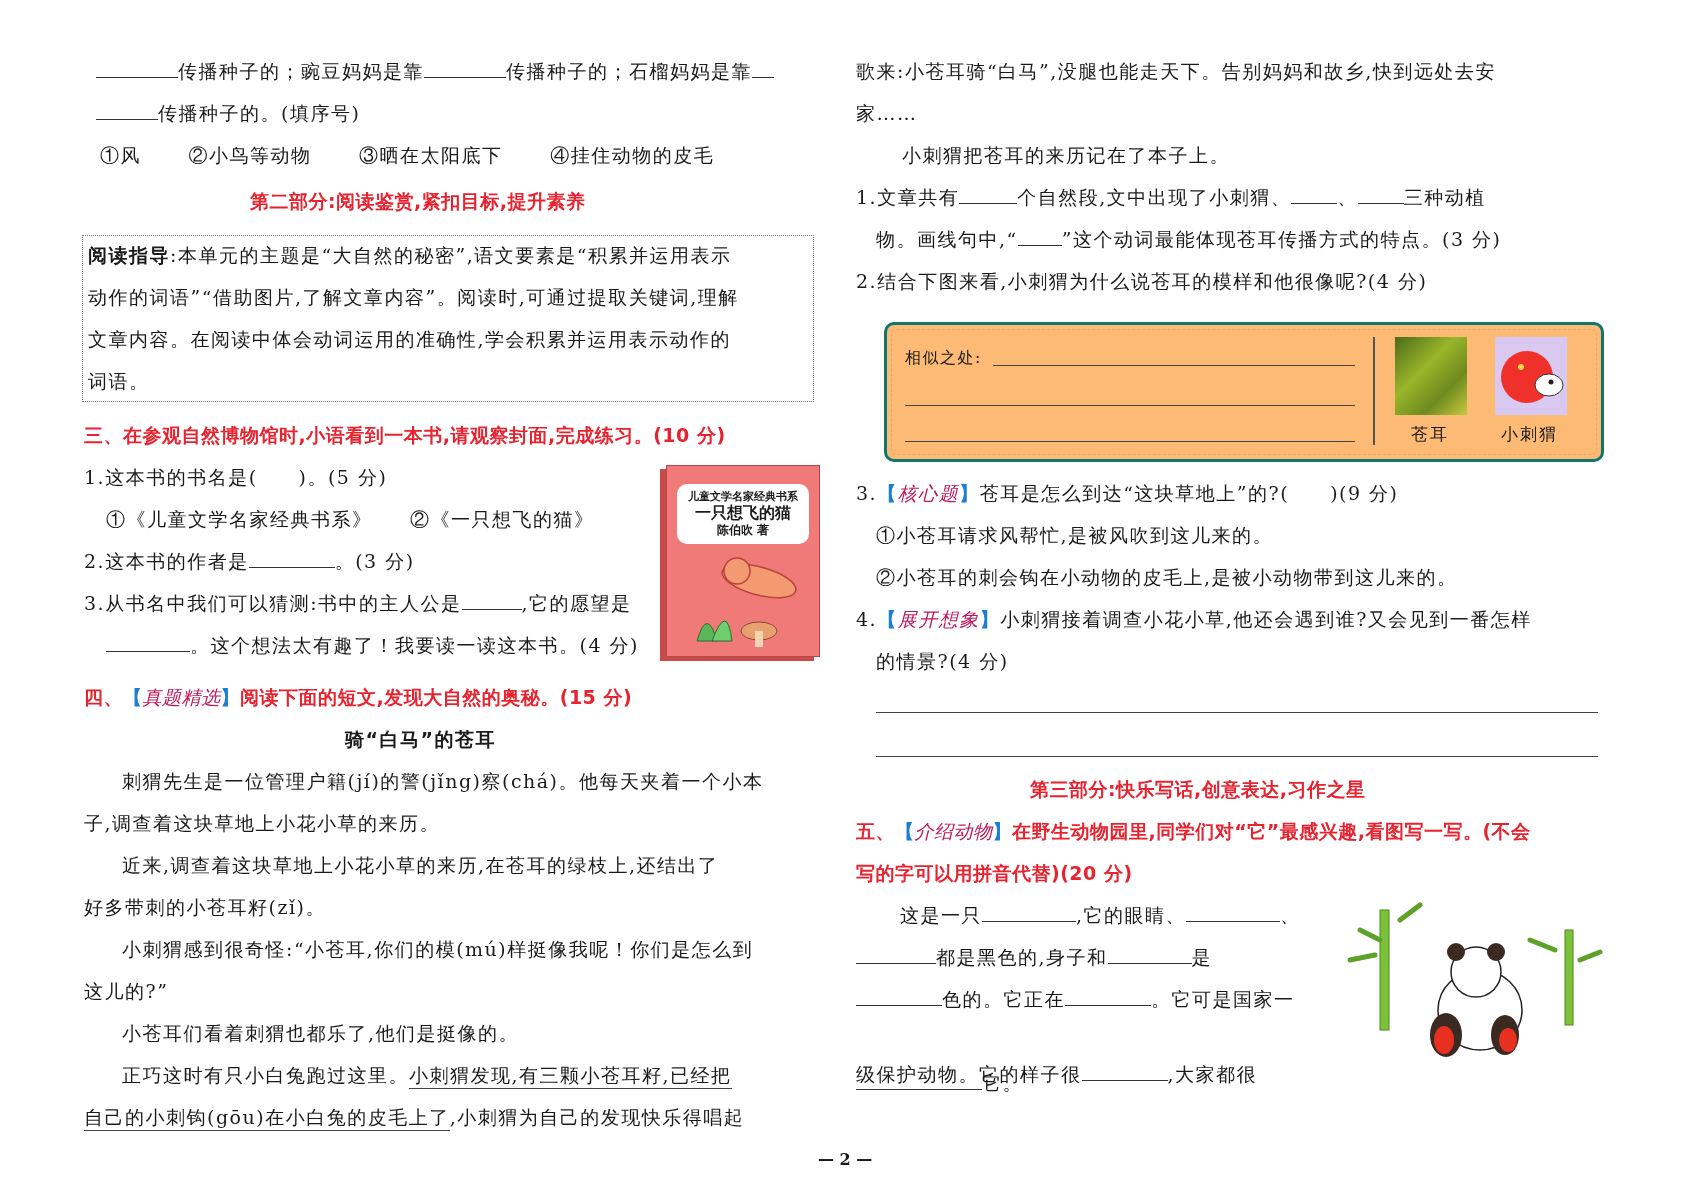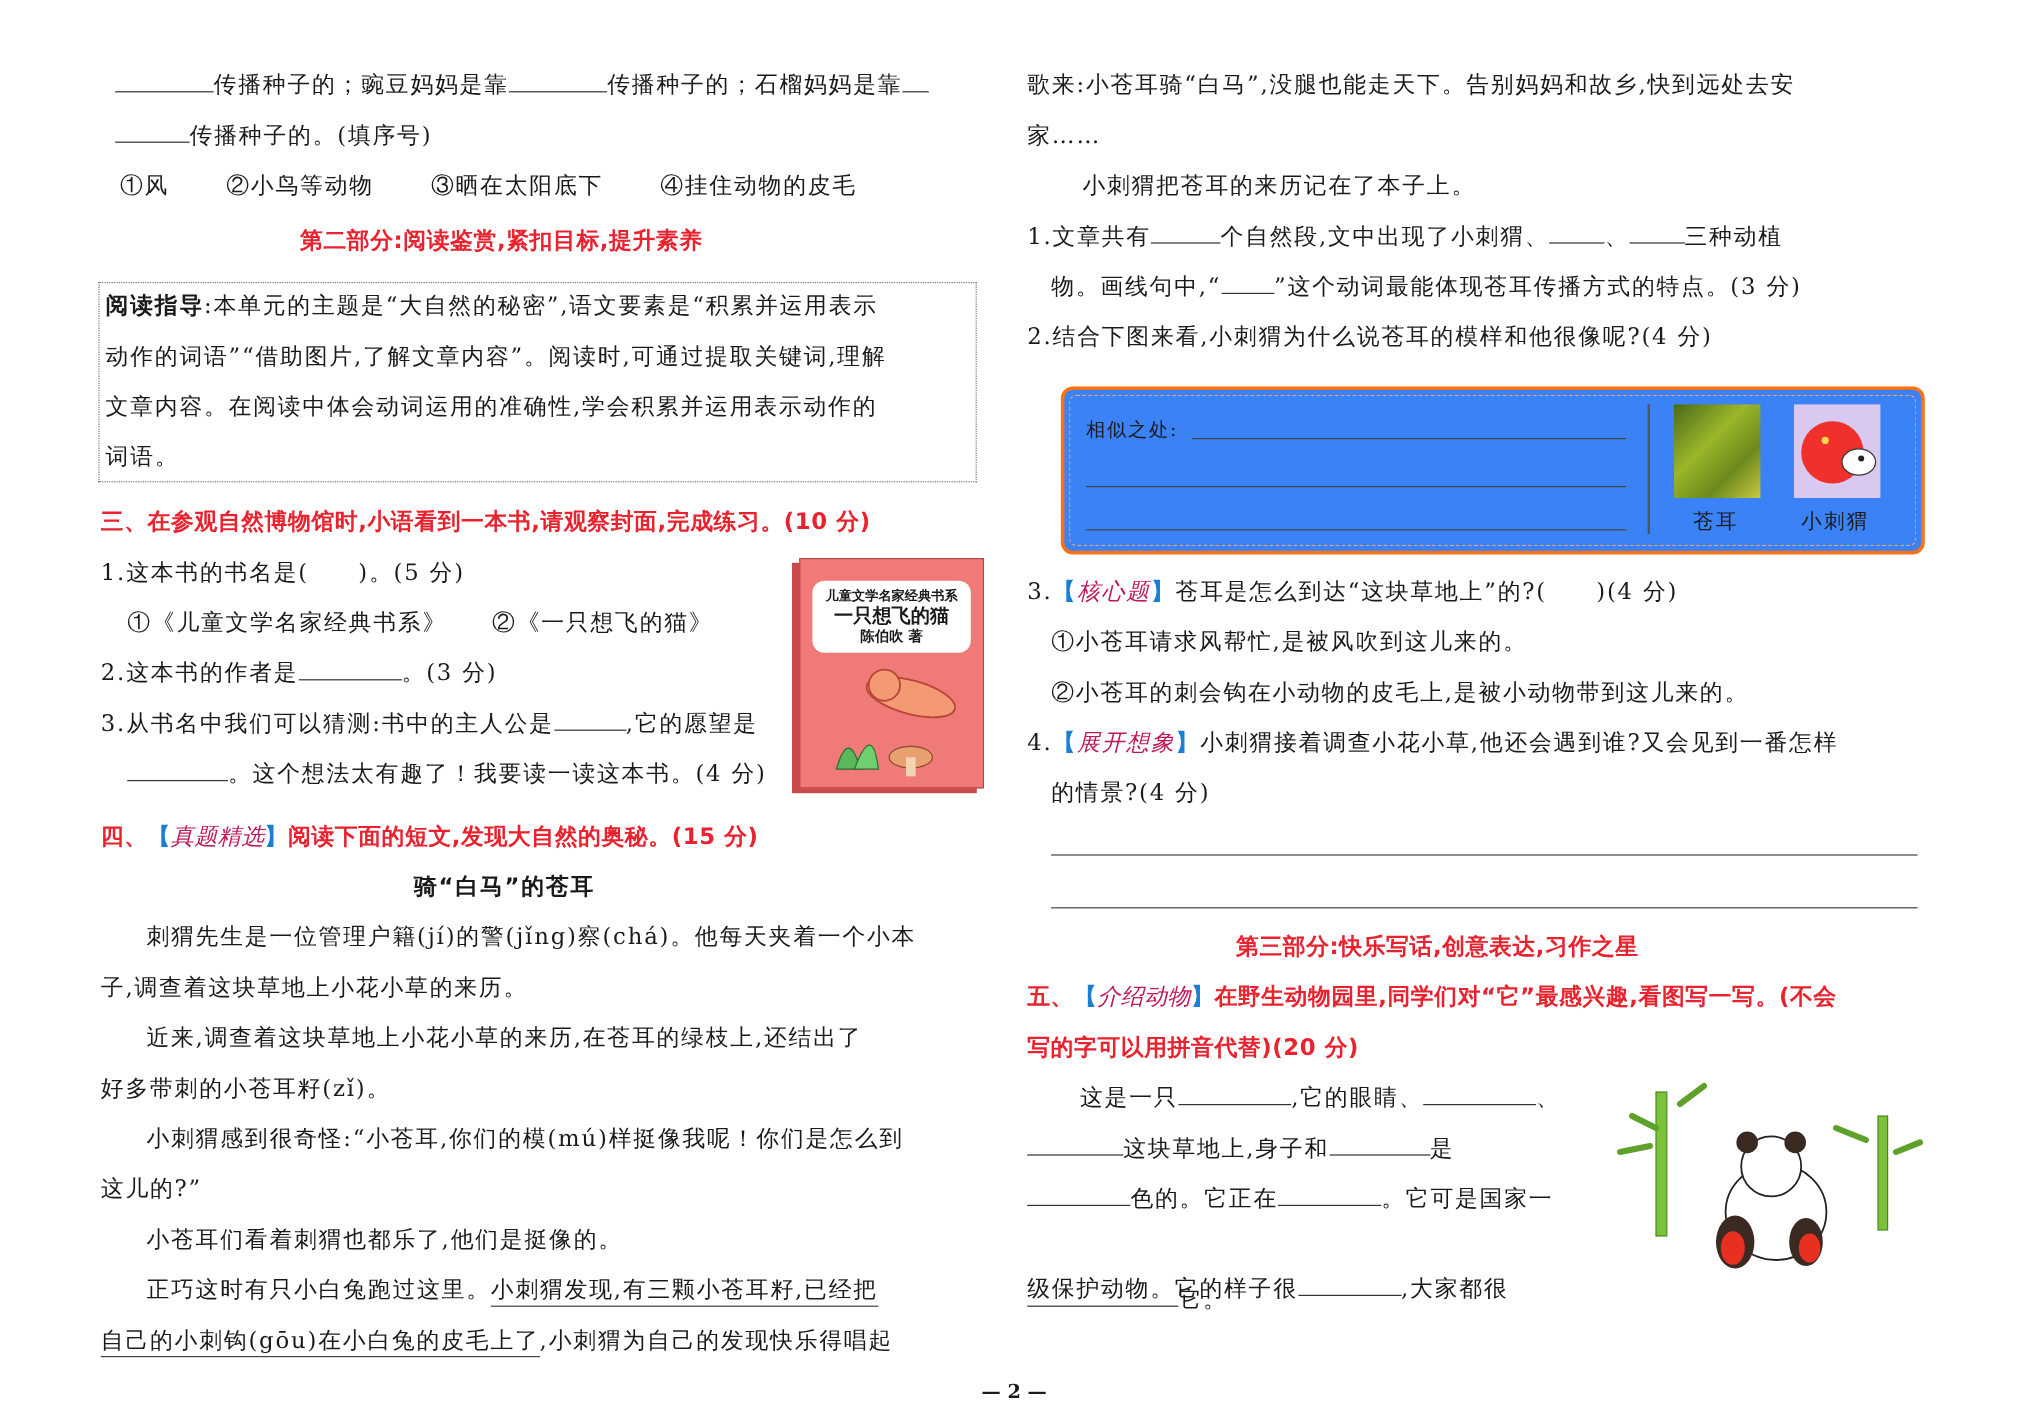--- a/index.html
+++ b/index.html
@@ -15,21 +15,21 @@
   .guide-title{font-family:"DejaVu Sans",sans-serif;font-weight:bold;}
   .underline{border-bottom:1.5px solid #444;padding-bottom:2px;}
   .bookcover{position:absolute;left:666px;top:465px;width:152px;height:190px;background:#f07a78;
              box-shadow:-6px 4px 0 #c84a4a;border:1px solid #b84848;}
   .book-label{position:absolute;left:10px;top:18px;width:132px;height:60px;background:#fff;border-radius:10px;
               text-align:center;font-family:"DejaVu Sans",sans-serif;}
   .book-series{font-size:11px;font-weight:bold;margin-top:5px;letter-spacing:0;}
   .book-title{font-size:16px;font-weight:bold;line-height:18px;}
   .book-author{font-size:12px;font-weight:bold;}
   .compare-box{position:absolute;left:884px;top:322px;width:714px;height:134px;
-               border:3px solid #f97316;border-radius:10px;background:#3b82f6;}
+               border:3px solid #0f766e;border-radius:10px;background:#fdba74;}
   .compare-inner{position:absolute;left:4px;top:4px;right:4px;bottom:4px;border:1.5px dashed #e9a774;border-radius:6px;}
   .divider{position:absolute;left:486px;top:12px;width:1.5px;height:108px;background:#555;}
   .pic{position:absolute;width:72px;height:78px;}
   .pic-label{position:absolute;font-size:17px;letter-spacing:2px;}
   .write-line{position:absolute;height:0;border-bottom:1.5px solid #444;}
   .page-num{position:absolute;left:818px;top:1150px;font-size:16px;font-family:"DejaVu Serif",serif;font-weight:bold;}
 </style>
 </head>
 <body>
 
@@ -111,34 +111,34 @@
       <circle cx="32" cy="40" r="26" fill="#f0302a"></circle>
       <ellipse cx="54" cy="48" rx="14" ry="11" fill="#fff" stroke="#333"></ellipse>
       <circle cx="56" cy="45" r="2.5" fill="#222"></circle>
       <circle cx="26" cy="30" r="3" fill="#ffd84a"></circle>
     </svg>
   </div>
   <div class="pic-label" style="left:524px;top:98px;">苍耳</div>
   <div class="pic-label" style="left:614px;top:98px;">小刺猬</div>
 </div>
 
-<div class="line" style="left:856px;top:478px;"><span>3.</span><span class="bracket">【</span><span class="tag">核心题</span><span class="bracket">】</span><span>苍耳是怎么到达“这块草地上”的?(　　)(4 分)</span></div>
+<div class="line" style="left:856px;top:478px;"><span>3.</span><span class="bracket">【</span><span class="tag">核心题</span><span class="bracket">】</span><span>苍耳是怎么到达“这块草地上”的?(　　)(9 分)</span></div>
 <div class="line" style="left:876px;top:520px;">①小苍耳请求风帮忙,是被风吹到这儿来的。</div>
 <div class="line" style="left:876px;top:562px;">②小苍耳的刺会钩在小动物的皮毛上,是被小动物带到这儿来的。</div>
 <div class="line" style="left:856px;top:604px;"><span>4.</span><span class="bracket">【</span><span class="tag">展开想象</span><span class="bracket">】</span><span>小刺猬接着调查小花小草,他还会遇到谁?又会见到一番怎样</span></div>
 <div class="line" style="left:876px;top:646px;">的情景?(4 分)</div>
 <div class="write-line" style="left:876px;top:712px;width:722px;"></div>
 <div class="write-line" style="left:876px;top:756px;width:722px;"></div>
 
 <div class="line red" style="left:1030px;top:774px;">第三部分:快乐写话,创意表达,习作之星</div>
 <div class="line red" style="left:856px;top:816px;"><span>五、</span><span class="bracket">【</span><span class="tag">介绍动物</span><span class="bracket">】</span><span>在野生动物园里,同学们对“它”最感兴趣,看图写一写。(不会</span></div>
 <div class="line red" style="left:856px;top:858px;">写的字可以用拼音代替)(20 分)</div>
 
 <div class="line" style="left:900px;top:900px;"><span>这是一只</span><span class="blank" style="width:94px"></span><span>,它的眼睛、</span><span class="blank" style="width:94px"></span><span>、</span></div>
-<div class="line" style="left:856px;top:942px;"><span class="blank" style="width:80px"></span><span>这块草地上,身子和</span><span class="blank" style="width:84px"></span><span>是</span></div>
+<div class="line" style="left:856px;top:942px;"><span class="blank" style="width:80px"></span><span>都是黑色的,身子和</span><span class="blank" style="width:84px"></span><span>是</span></div>
 <div class="line" style="left:856px;top:984px;"><span class="blank" style="width:86px"></span><span>色的。它正在</span><span class="blank" style="width:86px"></span><span>。它可是国家一</span></div>
 <div class="line" style="left:856px;top:1026px;margin-top:33px;"><span>级保护动物。它的样子很</span><span class="blank" style="width:86px"></span><span>,大家都很</span></div>
 <div class="line" style="left:856px;top:1068px;"><span class="blank" style="width:126px"></span><span>它。</span></div>
 
 <svg style="position:absolute;left:1340px;top:900px;" width="270" height="170">
   <rect x="40" y="10" width="9" height="120" fill="#7bc13a" stroke="#4a8a1a"></rect>
   <rect x="225" y="30" width="8" height="95" fill="#7bc13a" stroke="#4a8a1a"></rect>
   <path d="M20 30 l20 10 M10 60 l25 -5 M60 20 l20 -15 M190 40 l25 10 M240 60 l20 -8" stroke="#5da02a" stroke-width="5" stroke-linecap="round"></path>
   <ellipse cx="140" cy="110" rx="42" ry="40" fill="#fff" stroke="#222" stroke-width="1.5"></ellipse>
   <circle cx="136" cy="72" r="25" fill="#fff" stroke="#222" stroke-width="1.5"></circle>

